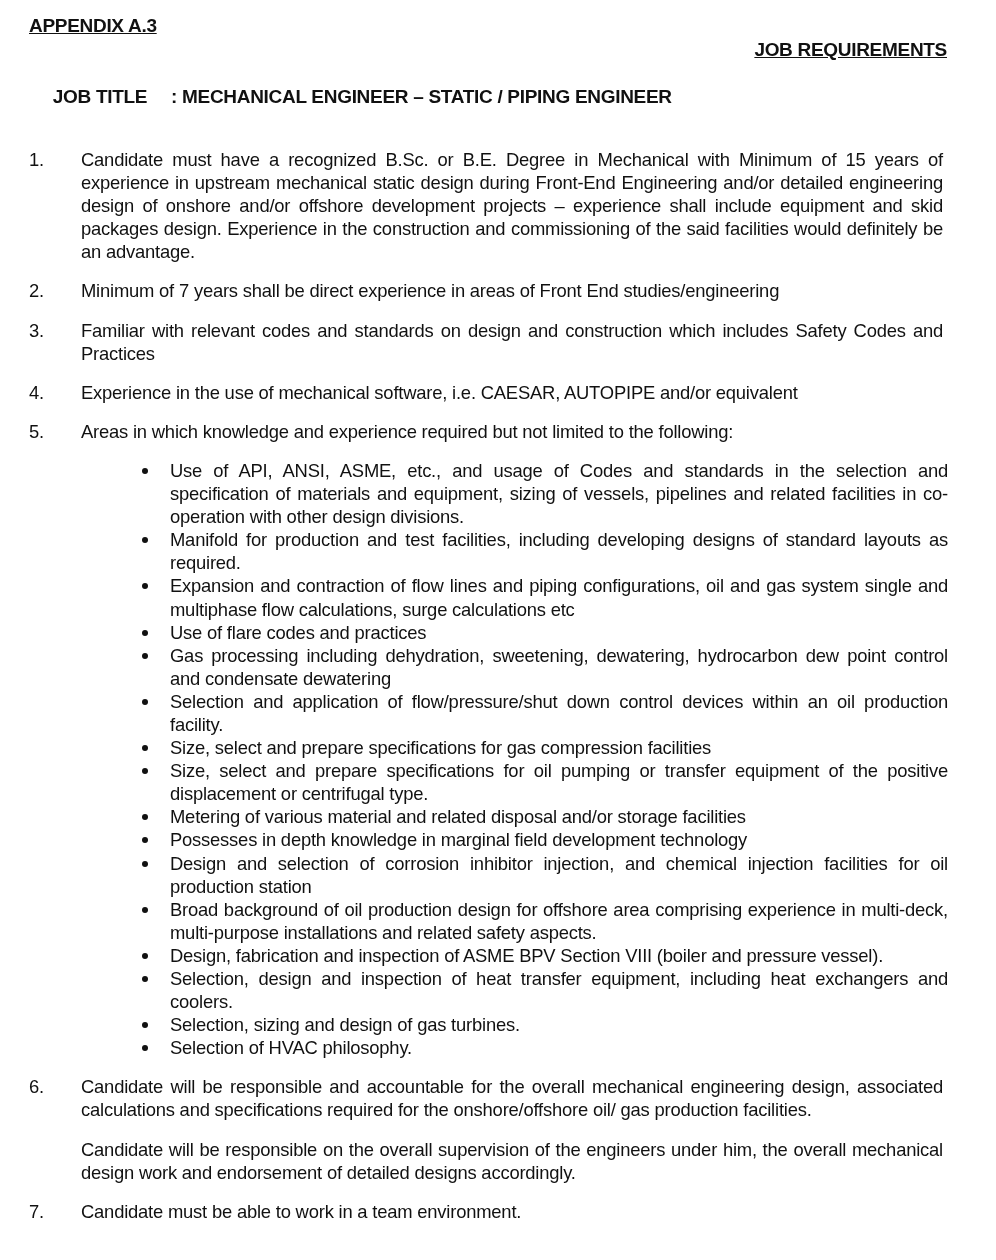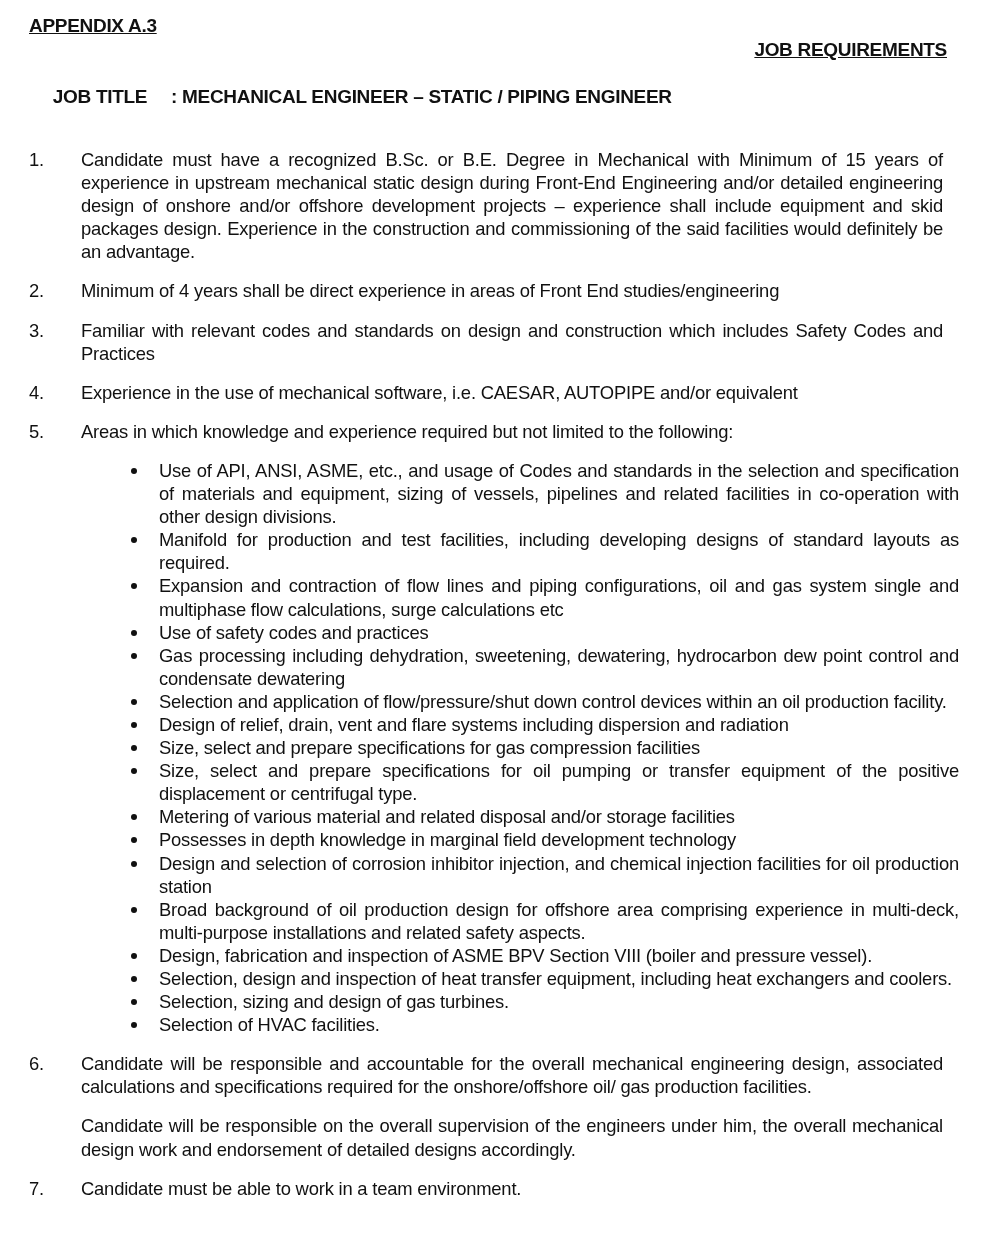--- a/index.html
+++ b/index.html
@@ -27,21 +27,21 @@
   }
   .job-title-row .label { display: inline-block; width: 142px; }
   .content {
     position: absolute; left: 29px; top: 132px; width: 930px;
     font-size: 18.4px; line-height: 23.1px; letter-spacing: -0.2px;
   }
   ol.main { list-style: none; margin: 0; padding: 0; }
   ol.main > li { position: relative; padding-left: 36px; text-align: justify; }
   ol.main > li .num { position: absolute; left: 0; top: 0; }
   ol.main > li p { margin: 16px; text-align: justify; }
-  ul.sub { list-style: none; margin: 0; padding: 0 0 0 94px; }
+  ul.sub { list-style: none; margin: 11px; padding: 0 0 0 94px; }
   ul.sub > li { position: relative; padding-left: 36px; text-align: justify; }
   ul.sub > li .dot {
     position: absolute; left: 8px; top: 9px; width: 6px; height: 6px;
     border-radius: 50%; background: #111111;
   }
   
   .j { text-align: justify; text-align-last: left; }
 </style>
 </head>
 <body>
@@ -54,21 +54,21 @@
   </div>
 
   <div class="content">
     <ol class="main">
       <li>
         <span class="num">1.</span>
         <p class="j">Candidate must have a recognized B.Sc. or B.E. Degree in Mechanical with Minimum of 15 years of experience in upstream mechanical static design during Front-End Engineering and/or detailed engineering design of onshore and/or offshore development projects – experience shall include equipment and skid packages design. Experience in the construction and commissioning of the said facilities would definitely be an advantage.</p>
       </li>
       <li>
         <span class="num">2.</span>
-        <p class="j">Minimum of 4 years shall be direct experience in areas of Front End studies/engineering</p>
+        <p class="j">Minimum of 7 years shall be direct experience in areas of Front End studies/engineering</p>
       </li>
       <li>
         <span class="num">3.</span>
         <p class="j">Familiar with relevant codes and standards on design and construction which includes Safety Codes and Practices</p>
       </li>
       <li>
         <span class="num">4.</span>
         <p class="j">Experience in the use of mechanical software, i.e. CAESAR, AUTOPIPE and/or equivalent</p>
       </li>
       <li>
@@ -84,33 +84,29 @@
       <li>
           <span class="dot"></span>
           <span class="j" style="display:block">Manifold for production and test facilities, including developing designs of standard layouts as required.</span>
         </li>
       <li>
           <span class="dot"></span>
           <span class="j" style="display:block">Expansion and contraction of flow lines and piping configurations, oil and gas system single and multiphase flow calculations, surge calculations etc</span>
         </li>
       <li>
           <span class="dot"></span>
-          <span class="j" style="display:block">Use of safety codes and practices</span>
+          <span class="j" style="display:block">Use of flare codes and practices</span>
         </li>
       <li>
           <span class="dot"></span>
           <span class="j" style="display:block">Gas processing including dehydration, sweetening, dewatering, hydrocarbon dew point control and condensate dewatering</span>
         </li>
       <li>
           <span class="dot"></span>
           <span class="j" style="display:block">Selection and application of flow/pressure/shut down control devices within an oil production facility.</span>
-        </li>
-      <li>
-          <span class="dot"></span>
-          <span class="j" style="display:block">Design of relief, drain, vent and flare systems including dispersion and radiation</span>
         </li>
       <li>
           <span class="dot"></span>
           <span class="j" style="display:block">Size, select and prepare specifications for gas compression facilities</span>
         </li>
       <li>
           <span class="dot"></span>
           <span class="j" style="display:block">Size, select and prepare specifications for oil pumping or transfer equipment of the positive displacement or centrifugal type.</span>
         </li>
       <li>
@@ -136,21 +132,21 @@
       <li>
           <span class="dot"></span>
           <span class="j" style="display:block">Selection, design and inspection of heat transfer equipment, including heat exchangers and coolers.</span>
         </li>
       <li>
           <span class="dot"></span>
           <span class="j" style="display:block">Selection, sizing and design of gas turbines.</span>
         </li>
       <li>
           <span class="dot"></span>
-          <span class="j" style="display:block">Selection of HVAC facilities.</span>
+          <span class="j" style="display:block">Selection of HVAC philosophy.</span>
         </li>
     </ul>
     <ol class="main">
       <li>
         <span class="num">6.</span>
         <p class="j">Candidate will be responsible and accountable for the overall mechanical engineering design, associated calculations and specifications required for the onshore/offshore oil/ gas production facilities.</p>
         <p class="j">Candidate will be responsible on the overall supervision of the engineers under him, the overall mechanical design work and endorsement of detailed designs accordingly.</p>
       </li>
       <li>
         <span class="num">7.</span>

